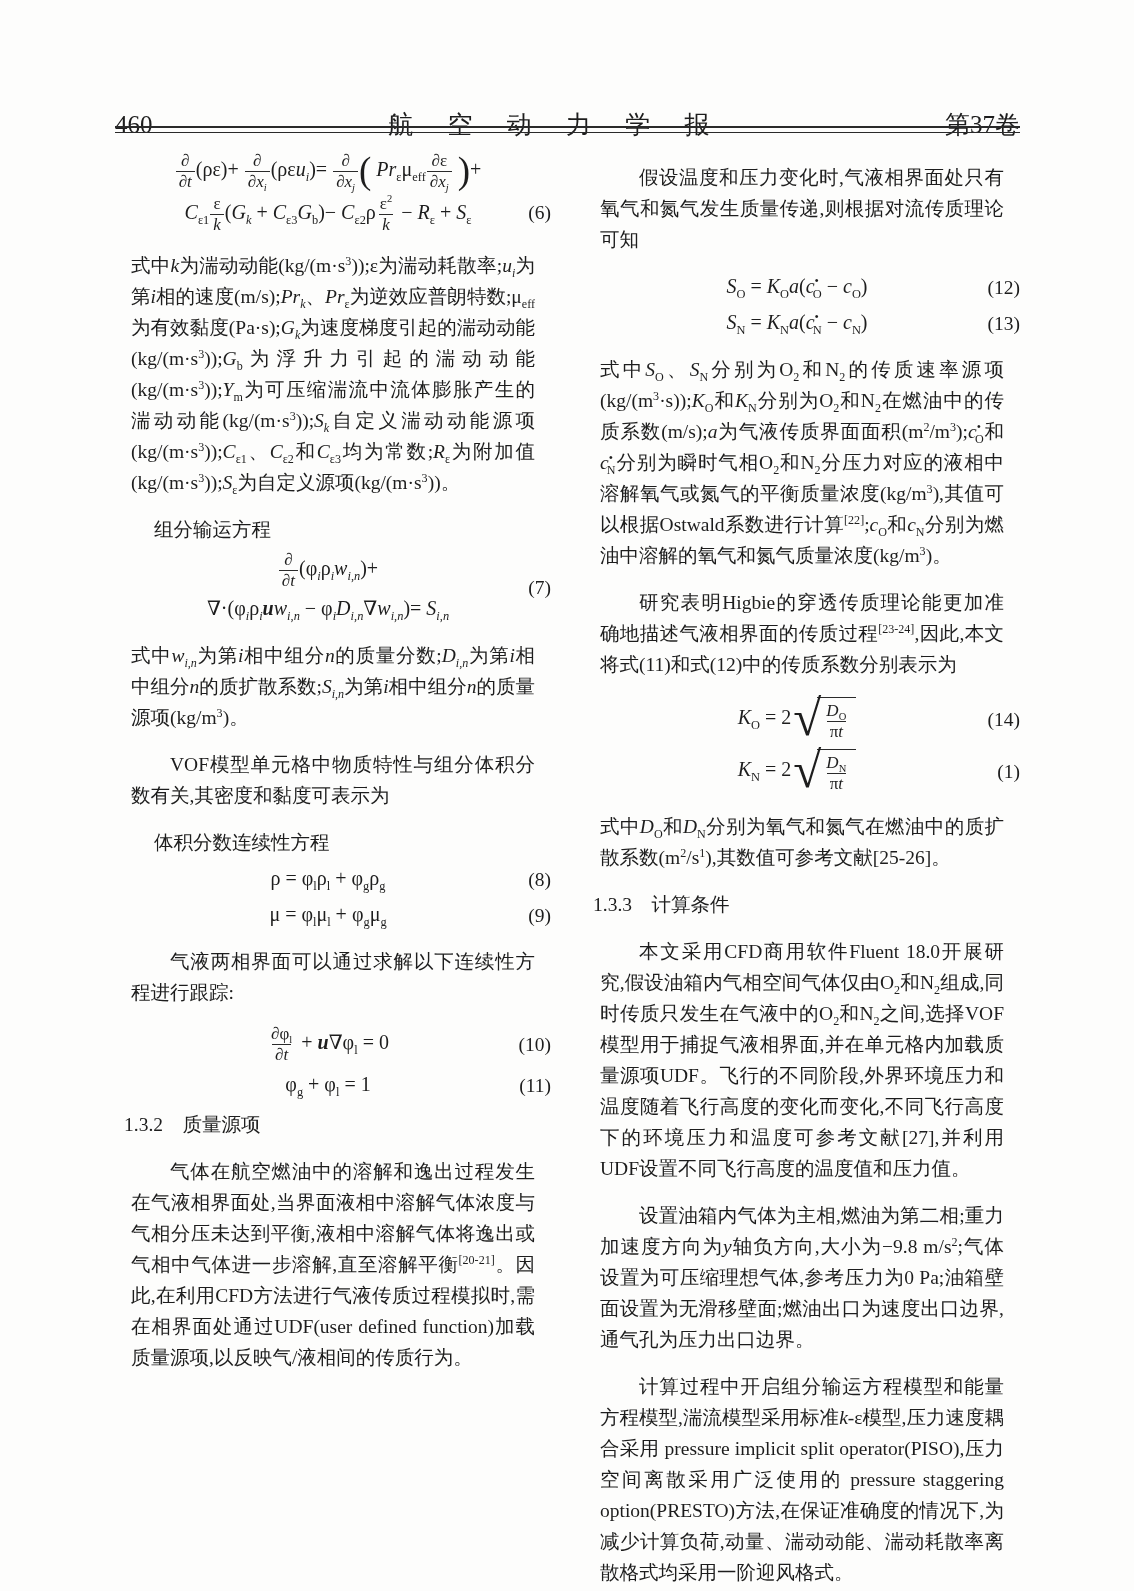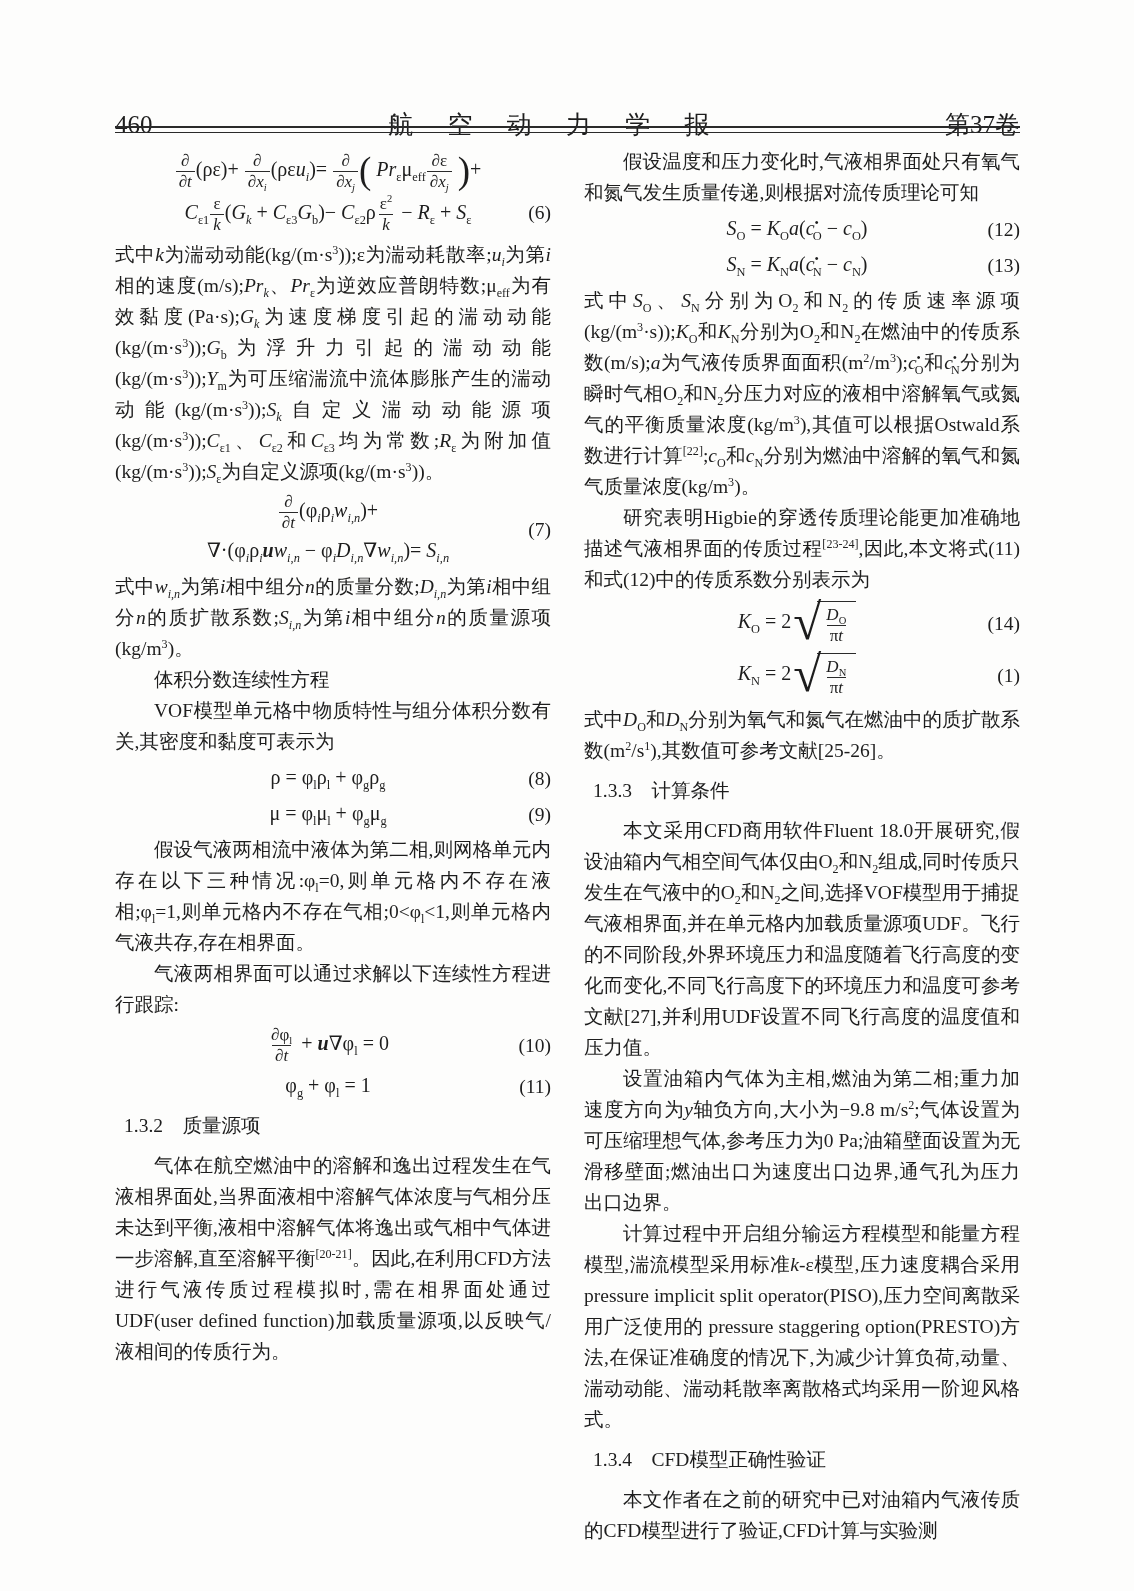--- a/index.html
+++ b/index.html
@@ -21,21 +21,21 @@
   .hdr-rule{
     position:absolute;top:126px;left:115px;width:905px;height:4px;
     border-top:2.5px solid #2a2a2a;border-bottom:1.5px solid #2a2a2a;
   }
   
   .columns{
     position:absolute;top:146px;left:115px;width:905px;
     display:flex;gap:33px;
   }
   .col{width:436px;font-size:19.5px;line-height:31px;text-align:justify;}
-  .para{margin:0;}
+  .para{margin:16px;}
   .para.ind{text-indent:2em;}
   .subhead{margin:0;}
   .sec-head{margin:9px;font-size:19.5px;font-weight:normal;line-height:31px;}
   
   .eq{position:relative;margin:5px 0;width:100%;}
   .eq-lines{display:flex;flex-direction:column;align-items:center;gap:3px;width:100%;padding-right:10px;box-sizing:border-box;}
   .eq-line{white-space:nowrap;font-size:20px;line-height:1.55;}
   .eq-num{position:absolute;right:0;font-size:19.5px;}
   .eq.num-center .eq-num{top:50%;transform:translateY(-50%);}
   .eq.num-last .eq-num{bottom:6px;}
@@ -81,46 +81,46 @@
                 <span class="fn">ε</span>
                 <span class="fd"><i>k</i></span>
               </span>(<i>G</i><sub><i>k</i></sub> + <i>C</i><sub>ε3</sub><i>G</i><sub>b</sub>)− <i>C</i><sub>ε2</sub>ρ<span class="frac">
                 <span class="fn">ε<sup>2</sup></span>
                 <span class="fd"><i>k</i></span>
               </span> − <i>R</i><sub>ε</sub> + <i>S</i><sub>ε</sub></div>
           </div>
           <span class="eq-num">(6)</span>
         </div>
         <p class="para">式中<i>k</i>为湍动动能(kg/(m·s<sup>3</sup>));ε为湍动耗散率;<i>u</i><sub><i>i</i></sub>为第<i>i</i>相的速度(m/s);<i>Pr</i><sub><i>k</i></sub>、<i>Pr</i><sub>ε</sub>为逆效应普朗特数;μ<sub>eff</sub>为有效黏度(Pa·s);<i>G</i><sub><i>k</i></sub>为速度梯度引起的湍动动能(kg/(m·s<sup>3</sup>));<i>G</i><sub>b</sub>为浮升力引起的湍动动能(kg/(m·s<sup>3</sup>));<i>Y</i><sub>m</sub>为可压缩湍流中流体膨胀产生的湍动动能(kg/(m·s<sup>3</sup>));<i>S</i><sub><i>k</i></sub>自定义湍动动能源项(kg/(m·s<sup>3</sup>));<i>C</i><sub>ε1</sub>、<i>C</i><sub>ε2</sub>和<i>C</i><sub>ε3</sub>均为常数;<i>R</i><sub>ε</sub>为附加值(kg/(m·s<sup>3</sup>));<i>S</i><sub>ε</sub>为自定义源项(kg/(m·s<sup>3</sup>))。</p>
+        <p class="para ind subhead">组分输运方程</p>
         <div class="eq num-center">
           <div class="eq-lines">
             <div class="eq-line"><span class="frac">
                 <span class="fn">∂</span>
                 <span class="fd">∂<i>t</i></span>
               </span>(φ<sub><i>i</i></sub>ρ<sub><i>i</i></sub><i>w</i><sub><i>i</i>,<i>n</i></sub>)+</div>
             <div class="eq-line">∇·(φ<sub><i>i</i></sub>ρ<sub><i>i</i></sub><b><i>u</i></b><i>w</i><sub><i>i</i>,<i>n</i></sub> − φ<sub><i>i</i></sub><i>D</i><sub><i>i</i>,<i>n</i></sub>∇<i>w</i><sub><i>i</i>,<i>n</i></sub>)= <i>S</i><sub><i>i</i>,<i>n</i></sub></div>
           </div>
           <span class="eq-num">(7)</span>
         </div>
         <p class="para">式中<i>w</i><sub><i>i</i>,<i>n</i></sub>为第<i>i</i>相中组分<i>n</i>的质量分数;<i>D</i><sub><i>i</i>,<i>n</i></sub>为第<i>i</i>相中组分<i>n</i>的质扩散系数;<i>S</i><sub><i>i</i>,<i>n</i></sub>为第<i>i</i>相中组分<i>n</i>的质量源项(kg/m<sup>3</sup>)。</p>
+        <p class="para ind">VOF模型单元格中物质特性与组分体积分数有关,其密度和黏度可表示为</p>
         <p class="para ind subhead">体积分数连续性方程</p>
-        <p class="para ind">VOF模型单元格中物质特性与组分体积分数有关,其密度和黏度可表示为</p>
         <div class="eq num-center">
           <div class="eq-lines">
             <div class="eq-line">ρ = φ<sub>l</sub>ρ<sub>l</sub> + φ<sub>g</sub>ρ<sub>g</sub></div>
           </div>
           <span class="eq-num">(8)</span>
         </div>
         <div class="eq num-center">
           <div class="eq-lines">
             <div class="eq-line">μ = φ<sub>l</sub>μ<sub>l</sub> + φ<sub>g</sub>μ<sub>g</sub></div>
           </div>
           <span class="eq-num">(9)</span>
         </div>
-        <p class="para ind">假设气液两相流中液体为第二相,则网格单元内存在以下三种情况:φ<sub>l</sub>=0,则单元格内不存在液相;φ<sub>l</sub>=1,则单元格内不存在气相;0&lt;φ<sub>l</sub>&lt;1,则单元格内气液共存,存在相界面。</p>
         <p class="para ind">气液两相界面可以通过求解以下连续性方程进行跟踪:</p>
         <div class="eq num-center">
           <div class="eq-lines">
             <div class="eq-line"><span class="frac">
                 <span class="fn">∂φ<sub>l</sub></span>
                 <span class="fd">∂<i>t</i></span>
               </span> + <b><i>u</i></b>∇φ<sub>l</sub> = 0</div>
           </div>
           <span class="eq-num">(10)</span>
         </div>

